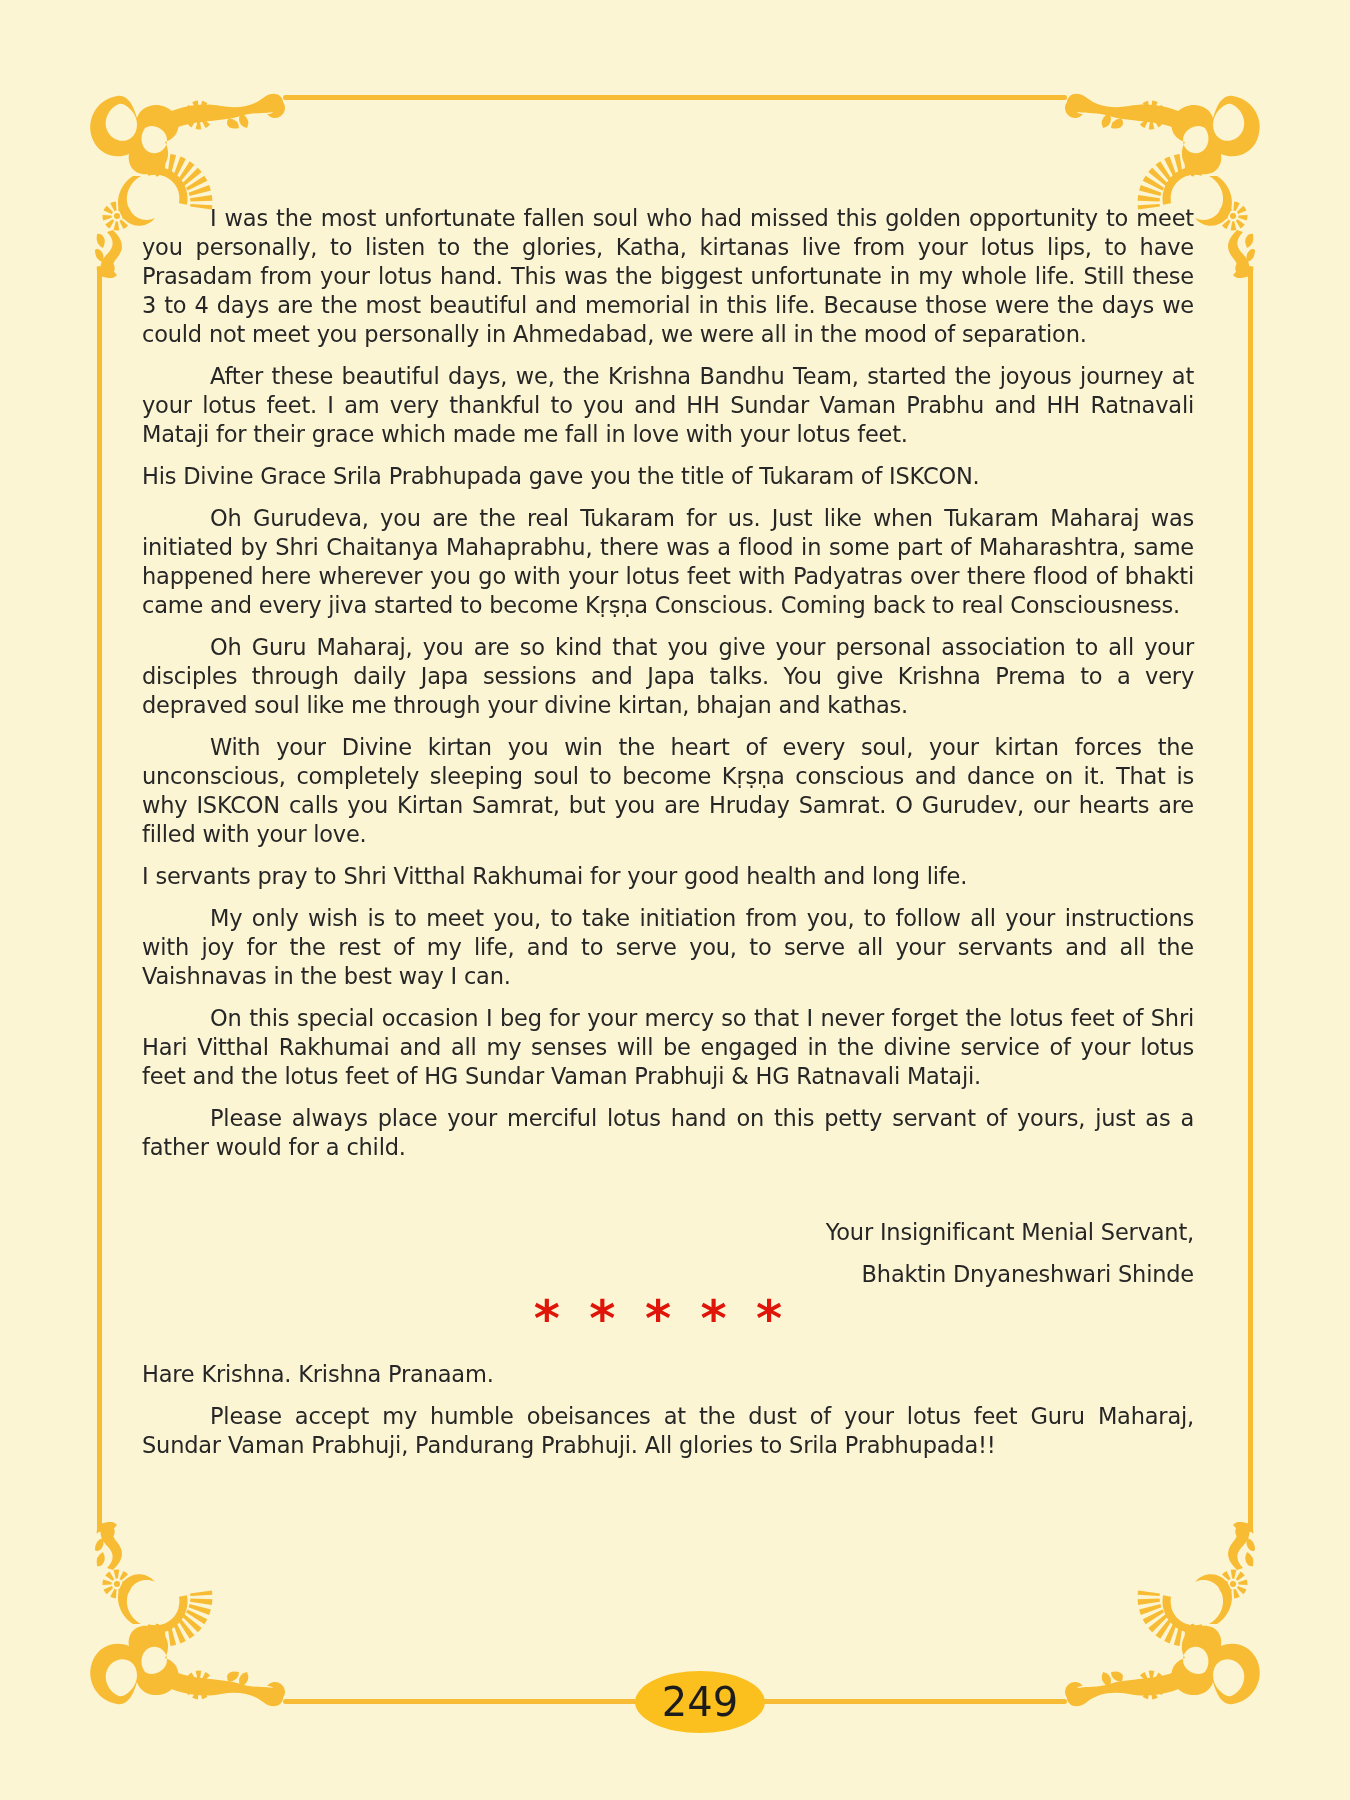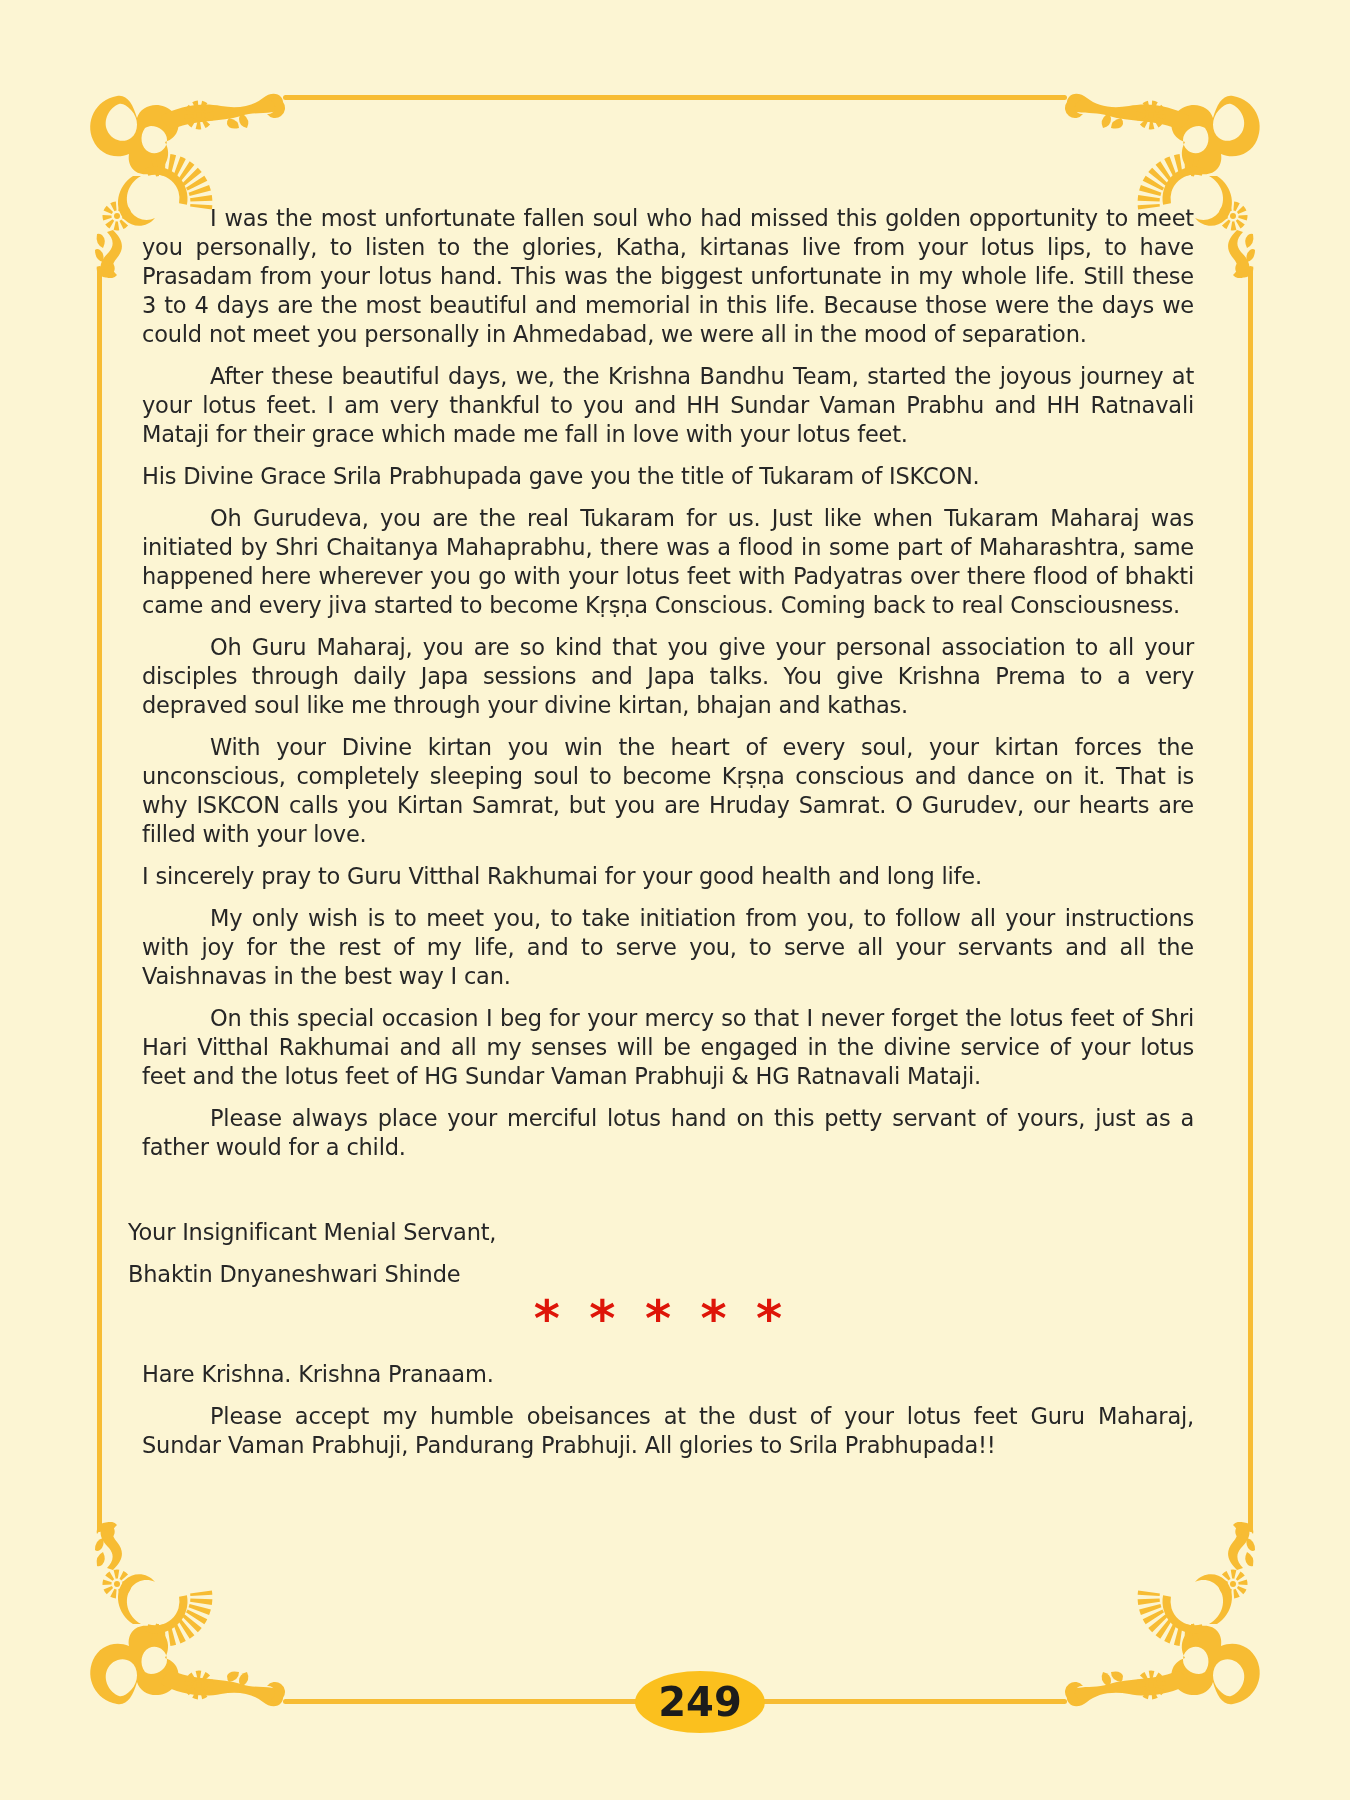--- a/index.html
+++ b/index.html
@@ -30,32 +30,32 @@
   .v-rule.right{right:97px;}
   
   .content{
     position:absolute;left:128px;top:204px;width:1066px;
     font-size:22.5px;line-height:29px;letter-spacing:-0.2px;
     text-align:justify;
   }
   .para{margin:0 0 13px 14px;}
   .para.indent{text-indent:68px;}
   .signature{margin-top:56px;}
-  .signature p{margin:0 0 13px 0;text-align:left;}
+  .signature p{margin:0 0 13px 0;text-align:right;}
   .separator{
     margin-top:6px;text-align:center;text-indent:0;
     font-size:50px;line-height:34px;letter-spacing:6px;
     color:var(--accent-red,#DE1508);font-weight:bold;
   }
   .closing{margin-top:24px;}
   
   .pagenum{
     position:absolute;left:635px;top:1671px;width:130px;height:62px;
     background:var(--gold-deep,#FBC01E);border-radius:50%;
-    display:flex;align-items:center;justify-content:center;z-index:2;font-weight:bold;
+    display:flex;align-items:center;justify-content:center;z-index:2;
   }
   .pagenum span{font-size:40px;line-height:1;color:#1C1C1C;}
 </style>
 </head>
 <body>
 
 <svg class="corner tl" viewBox="0 0 205 190" aria-hidden="true">
   <g fill="var(--gold,#F7BC33)" stroke="none">
     <path fill-rule="evenodd" d="M34,8 C12,12 2,34 10,52 C16,66 32,72 46,66 C44,78 52,88 66,86 C82,84 90,68 82,54 C96,50 100,34 90,24 C78,12 58,16 54,30 C50,16 44,6 34,8 Z M36,16 C26,20 20,32 24,42 C28,52 40,56 48,50 C56,44 56,30 48,22 C44,18 40,15 36,16 Z M62,40 C56,48 58,60 66,64 C74,68 84,62 84,52 C84,44 76,38 68,38 C66,38 64,39 62,40 Z"></path>
     <path d="M78,28 C96,18 118,14 138,18 C156,21 170,18 180,10 C186,5 194,4 198,9 C203,15 198,23 190,24 C178,26 170,24 158,28 C138,34 112,32 92,40 C86,42 80,36 78,28 Z"></path>
@@ -142,21 +142,21 @@
 <div class="v-rule left"></div>
 <div class="v-rule right"></div>
 
 <div class="content">
   <p class="para indent">I was the most unfortunate fallen soul who had missed this golden opportunity to meet you personally, to listen to the glories, Katha, kirtanas live from your lotus lips, to have Prasadam from your lotus hand. This was the biggest unfortunate in my whole life. Still these 3 to 4 days are the most beautiful and memorial in this life. Because those were the days we could not meet you personally in Ahmedabad, we were all in the mood of separation.</p>
   <p class="para indent">After these beautiful days, we, the Krishna Bandhu Team, started the joyous journey at your lotus feet. I am very thankful to you and HH Sundar Vaman Prabhu and HH Ratnavali Mataji for their grace which made me fall in love with your lotus feet.</p>
   <p class="para">His Divine Grace Srila Prabhupada gave you the title of Tukaram of ISKCON.</p>
   <p class="para indent">Oh Gurudeva, you are the real Tukaram for us. Just like when Tukaram Maharaj was initiated by Shri Chaitanya Mahaprabhu, there was a flood in some part of Maharashtra, same happened here wherever you go with your lotus feet with Padyatras over there flood of bhakti came and every jiva started to become Kṛṣṇa Conscious. Coming back to real Consciousness.</p>
   <p class="para indent">Oh Guru Maharaj, you are so kind that you give your personal association to all your disciples through daily Japa sessions and Japa talks. You give Krishna Prema to a very depraved soul like me through your divine kirtan, bhajan and kathas.</p>
   <p class="para indent">With your Divine kirtan you win the heart of every soul, your kirtan forces the unconscious, completely sleeping soul to become Kṛṣṇa conscious and dance on it. That is why ISKCON calls you Kirtan Samrat, but you are Hruday Samrat. O Gurudev, our hearts are filled with your love.</p>
-  <p class="para">I sincerely pray to Guru Vitthal Rakhumai for your good health and long life.</p>
+  <p class="para">I servants pray to Shri Vitthal Rakhumai for your good health and long life.</p>
   <p class="para indent">My only wish is to meet you, to take initiation from you, to follow all your instructions with joy for the rest of my life, and to serve you, to serve all your servants and all the Vaishnavas in the best way I can.</p>
   <p class="para indent">On this special occasion I beg for your mercy so that I never forget the lotus feet of Shri Hari Vitthal Rakhumai and all my senses will be engaged in the divine service of your lotus feet and the lotus feet of HG Sundar Vaman Prabhuji &amp; HG Ratnavali Mataji.</p>
   <p class="para indent">Please always place your merciful lotus hand on this petty servant of yours, just as a father would for a child.</p>
 
   <div class="signature">
     <p>Your Insignificant Menial Servant,</p>
     <p>Bhaktin Dnyaneshwari Shinde</p>
   </div>
 
   <div class="separator">* * * * *</div>

